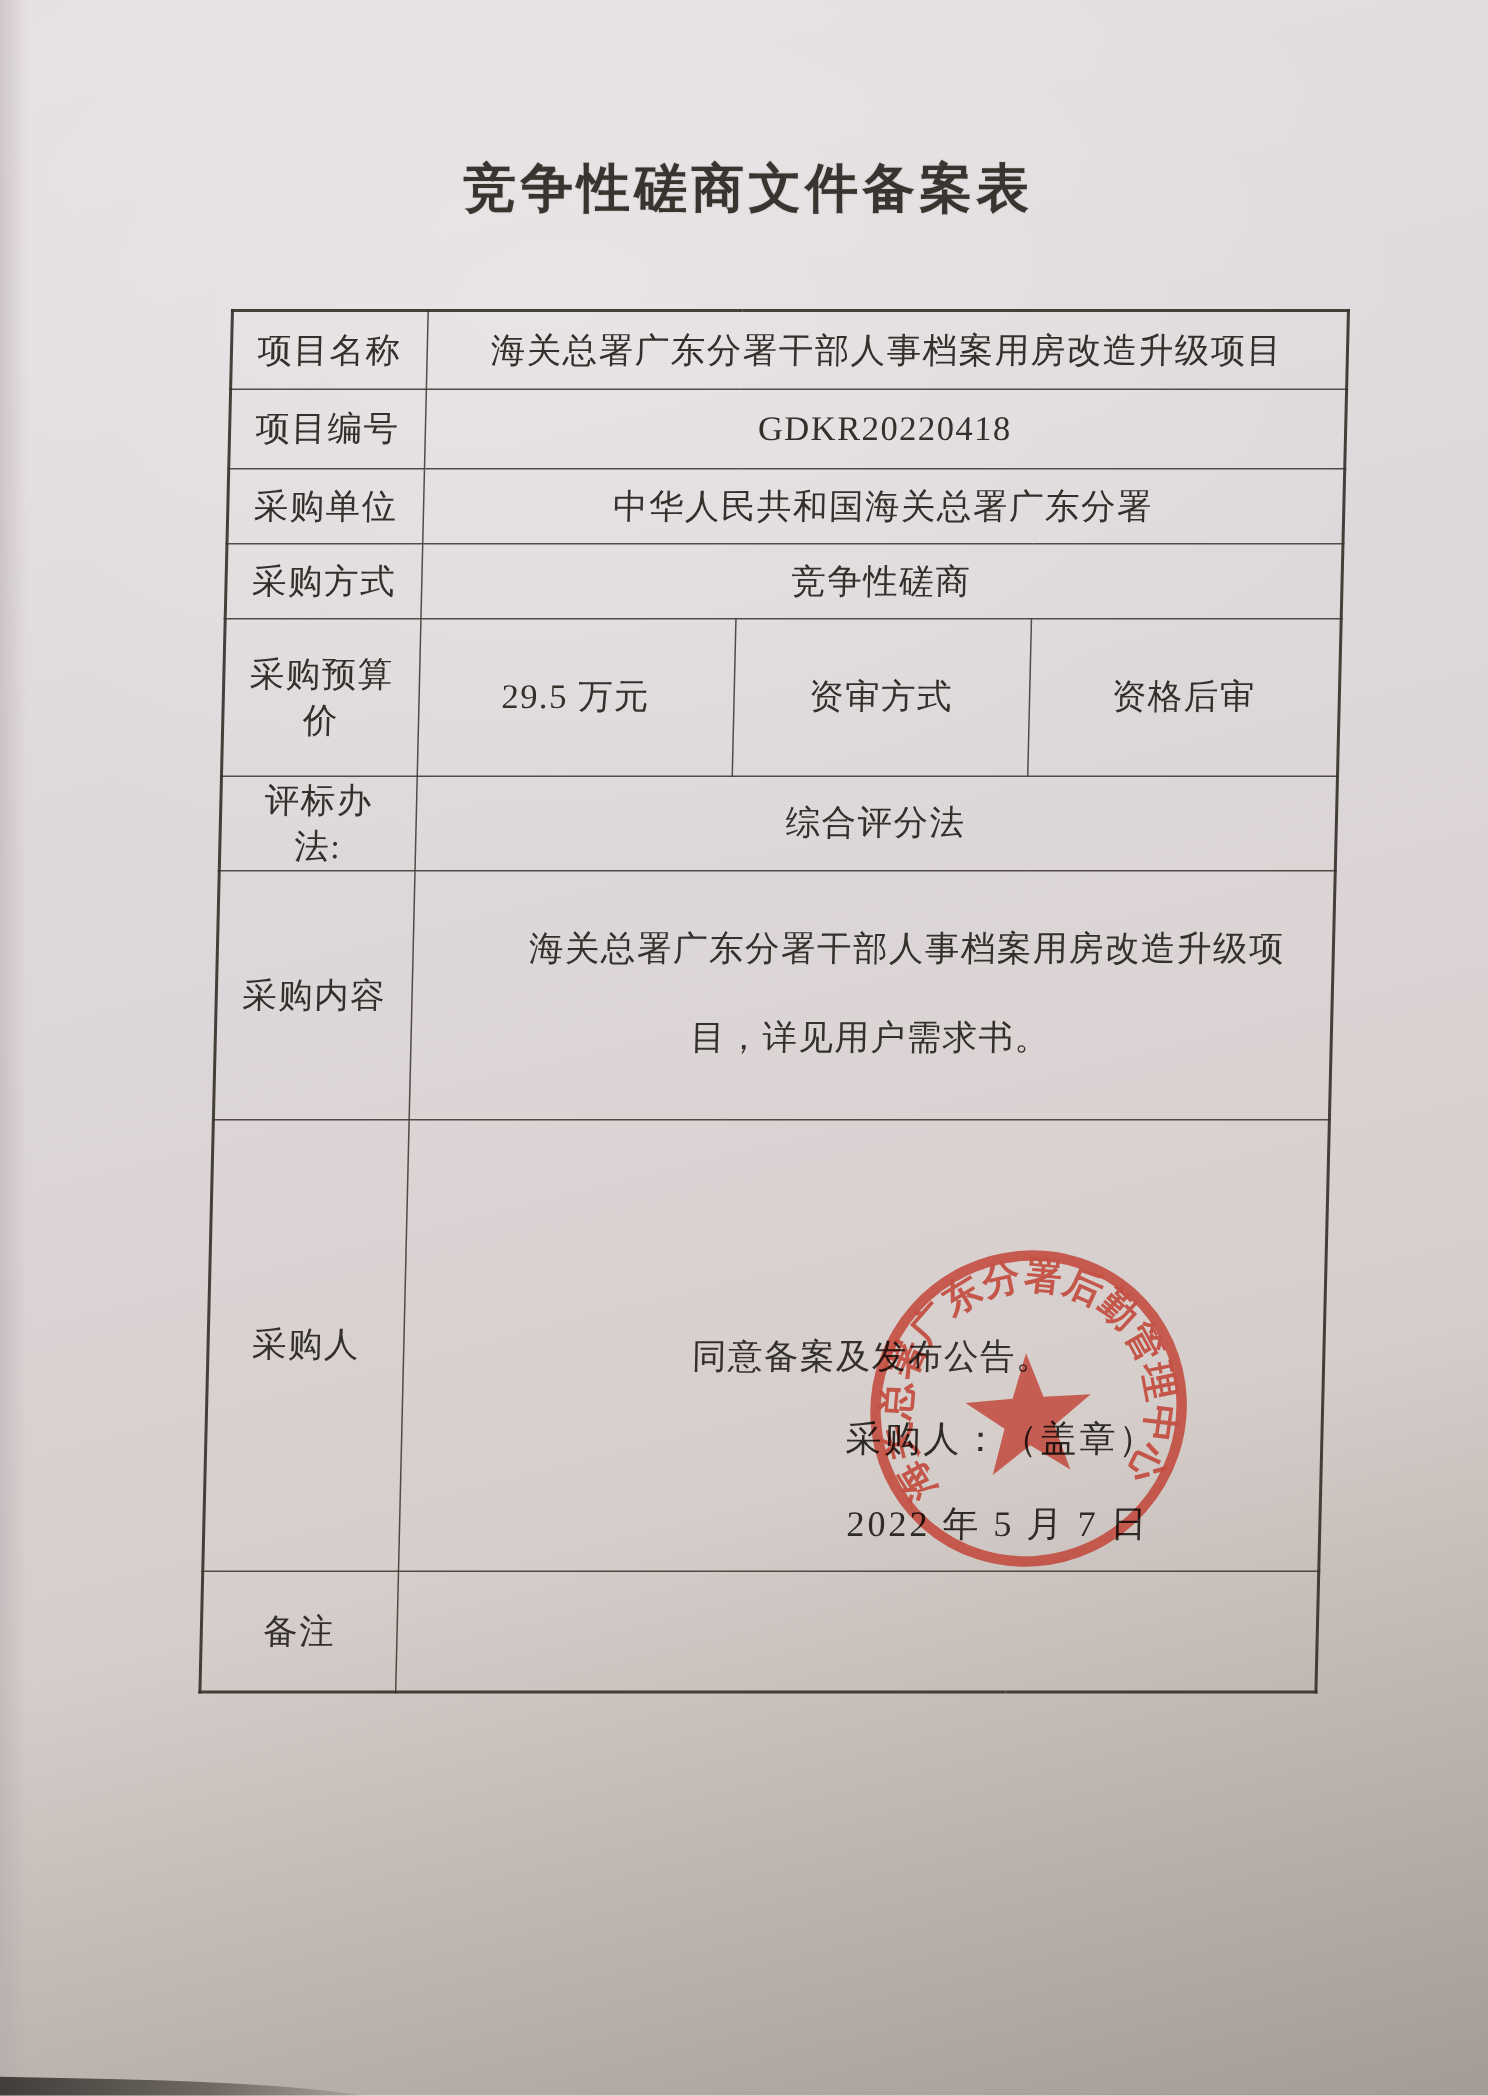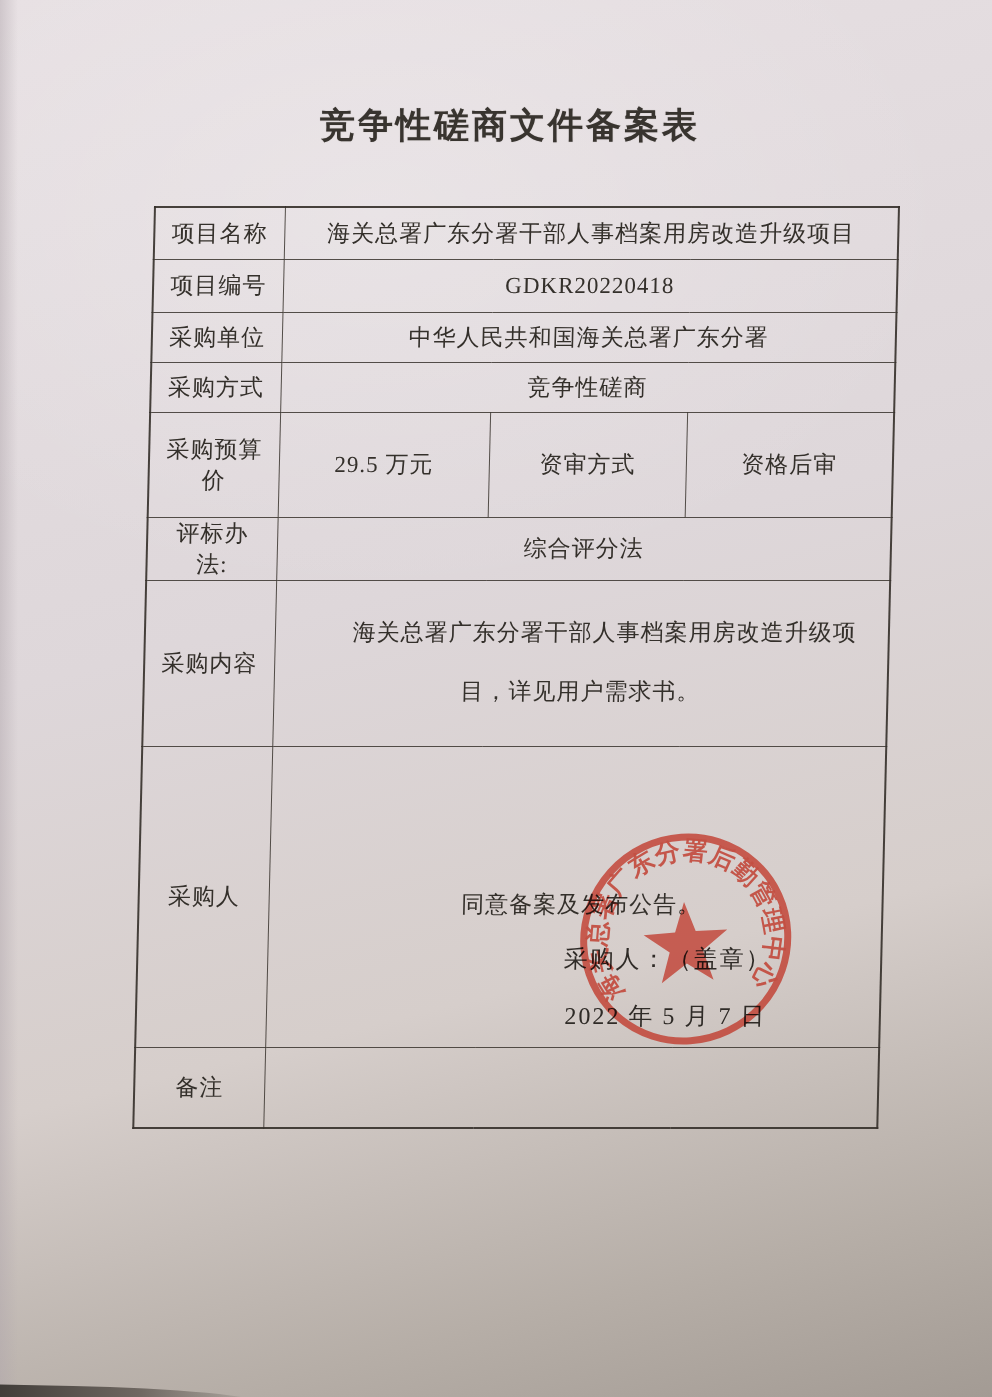--- a/index.html
+++ b/index.html
@@ -18,21 +18,21 @@
     background: linear-gradient(90deg, rgba(176,166,172,0.45), rgba(176,166,172,0));
   }
   
   .edge-bottom {
     position: absolute; left: -8px; top: 1387px; width: 270px; height: 16px;
     background: linear-gradient(to right, #3f3b37 0%, #6f6862 55%, rgba(111,104,98,0) 100%);
     border-top-right-radius: 70% 90%;
     transform: rotate(1.1deg);
   }
   .doc-title {
-    position: absolute; left: 510px; top: 102px; transform: translateX(-50%);
+    position: absolute; left: 499px; top: 102px; transform: translateX(-50%);
     font-size: 35px; font-weight: bold; letter-spacing: 3px;
     color: #38342f; white-space: nowrap;
     text-shadow: 0 0 1px rgba(56,52,47,0.35);
   }
   
   .sheet-skew {
     position: absolute; left: 154px; top: 206px;
     transform: skewX(-1.35deg); transform-origin: 0 0;
   }
   table.form {

